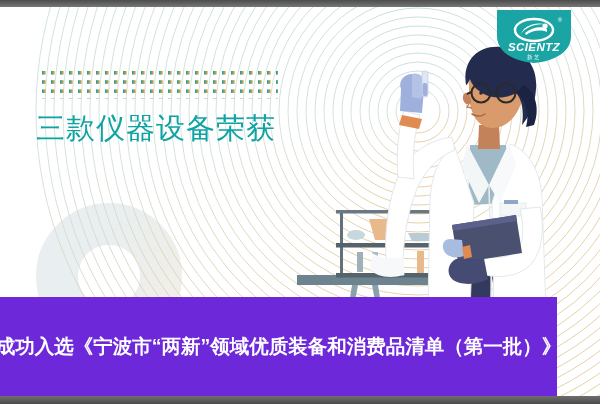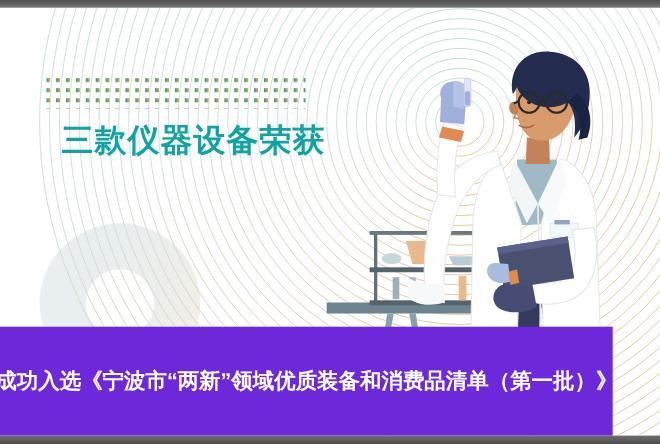--- a/index.html
+++ b/index.html
@@ -52,24 +52,24 @@
   .rays{position:absolute;left:0;top:0;width:600px;height:389px;z-index:2;}
 
   
   .dots{
     position:absolute;left:42px;top:64px;
     width:236px;height:28px;z-index:6;
   }
 
   
   .headline{
-    position:absolute;left:56px;top:101px;z-index:8;
+    position:absolute;left:36px;top:101px;z-index:8;
     color:#10a3a3;
     font-size:29px;
-    font-weight:bold;
+    font-weight:normal;
     line-height:40px;
     letter-spacing:1px;
     white-space:nowrap;
   }
   .headline div{display:block;}
 
   
   .illus{position:absolute;left:0;top:0;width:600px;height:389px;z-index:7;}
 
   
@@ -300,20 +300,34 @@
           <path d="M452 218 L516 208 L517 214 L453 224 Z" fill="#5b618a"></path>
 
           <path d="M450 232 C 444 232 441 238 444 244 C 447 250 456 252 464 249 L 462 233 Z" fill="#a8bce0"></path>
           <path d="M456 252 C 448 256 446 266 452 272 C 460 279 478 278 488 272 L 484 252 Z" fill="#454b73"></path>
           <path d="M462 240 L470 238 L472 250 L464 252 Z" fill="#e08b52"></path>
         </g>
 
       </g>
     </svg>
 
+    <div class="logo">
+      <svg viewBox="0 0 78 53" width="78" height="53">
+        <path d="M2 0 H76 V26 C76 42 60 51 39 53 C18 51 2 42 2 26 Z" fill="#1aa4a4"></path>
+        <g>
+          <ellipse cx="39" cy="20" rx="19" ry="11" fill="none" stroke="#ffffff" stroke-width="2.4"></ellipse>
+          <path d="M25 25 C 32 15 46 12 54 16 C 48 12 36 13 29 19 Z" fill="#ffffff"></path>
+          <path d="M30 23 C 37 17 47 16 52 19 L 52 22 C 45 19 36 21 31 25 Z" fill="#ffffff"></path>
+          <circle cx="50" cy="16" r="2.6" fill="#ffffff"></circle>
+        </g>
+        <text x="39" y="41" text-anchor="middle" font-family="Liberation Sans, sans-serif" font-size="11.5" font-weight="bold" font-style="italic" fill="#ffffff" letter-spacing="0.4">SCIENTZ</text>
+        <text x="65" y="12" text-anchor="middle" font-family="Liberation Sans, sans-serif" font-size="6" fill="#ffffff">®</text>
+        <text x="39" y="48.5" text-anchor="middle" font-family="DejaVu Sans, sans-serif" font-size="5.5" fill="#ffffff" letter-spacing="1.5">新芝</text>
+      </svg>
+    </div>
 
   </div>
 
   <div class="banner">
     <span class="banner-text">成功入选《宁波市“两新”领域优质装备和消费品清单（第一批）》</span>
   </div>
 
   <div class="frame-bar bottom"></div>
 
 </div>

